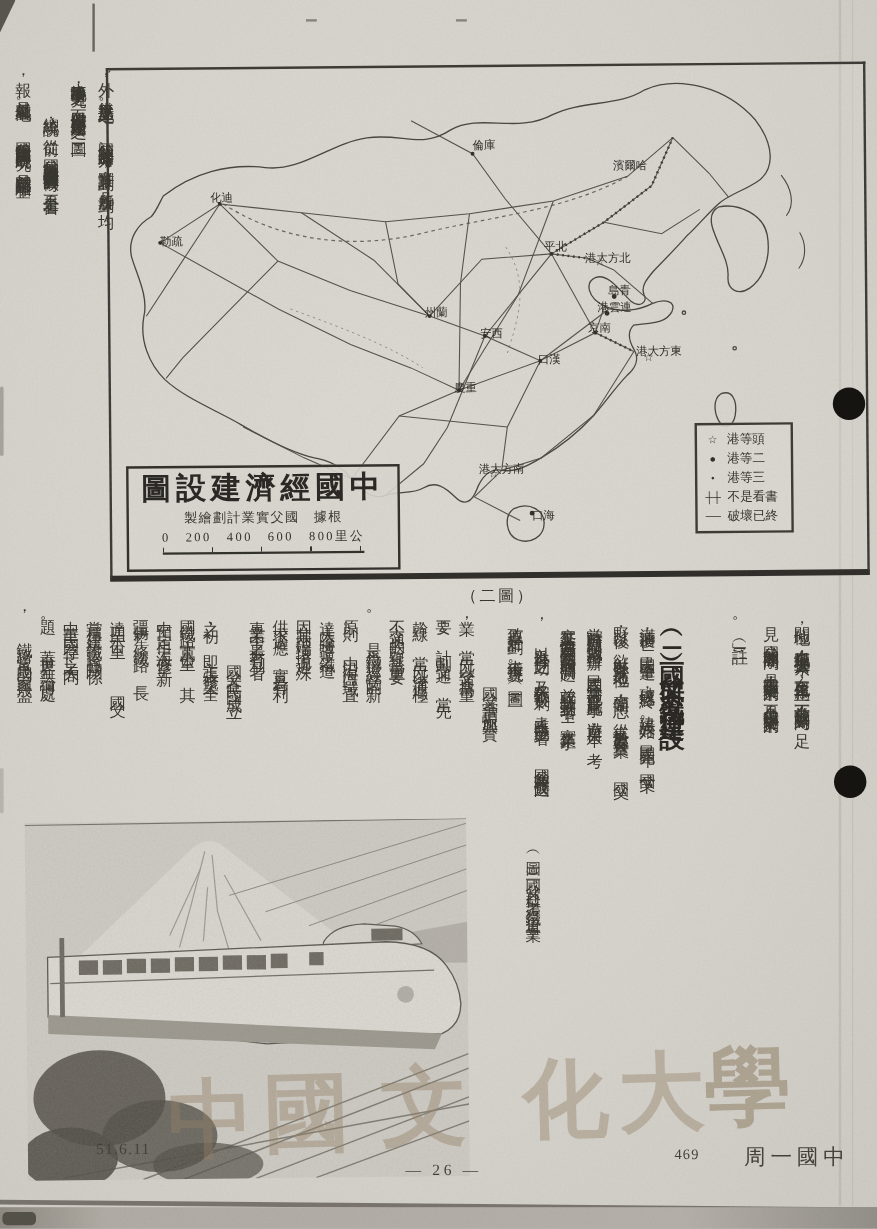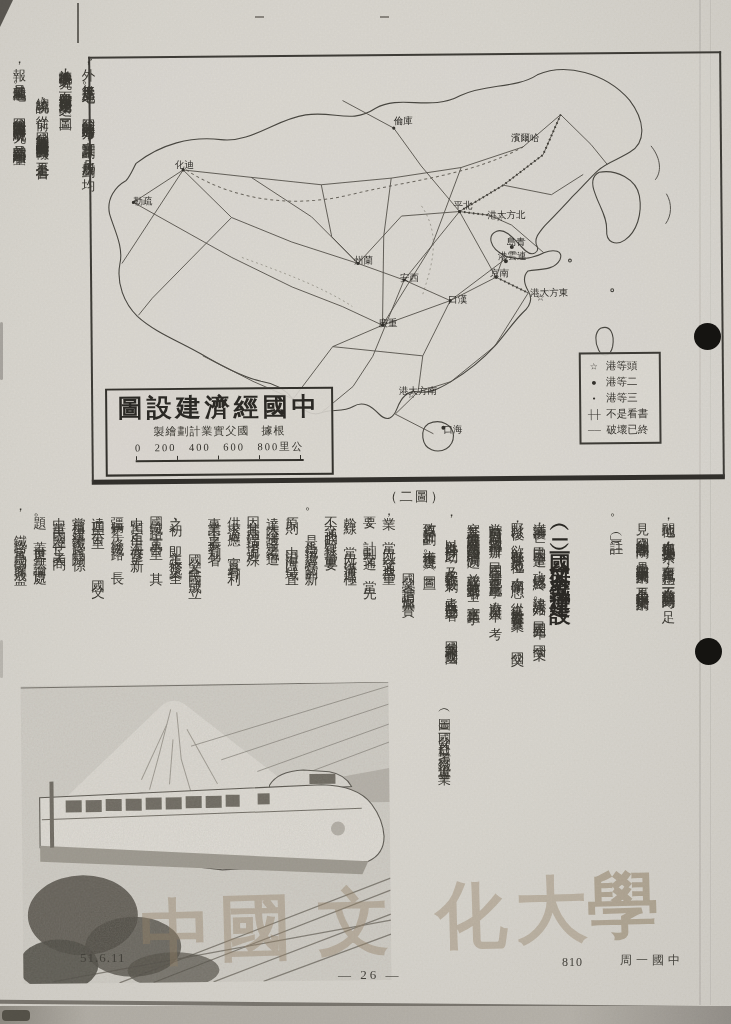--- a/index.html
+++ b/index.html
@@ -349,22 +349,22 @@
       <span style="left: 424px; top: 871px;">化</span>
       <span style="left: 504px; top: 868px;">大</span>
       <span style="left: 576px; top: 865px; color: rgba(140, 122, 94, 0.5);">學</span>
     </div>
 
   <div class="punch" style="left:694px;top:323px;"></div>
   <div class="punch" style="left:695px;top:638px;"></div>
 
   <div class="footer-txt" style="left:80px;top:950px;">51.6.11</div>
   <div class="footer-txt" style="left:338px;top:967px;letter-spacing:3px;">— 26 —</div>
-  <div class="footer-txt" style="left:562px;top:955px;font-size:12px;">810</div>
-  <div class="footer-txt" style="left:620px;top:952px;font-size:12px;letter-spacing:4px;">周一國中</div>
+  <div class="footer-txt" style="left:562px;top:955px;font-size:12px;">469</div>
+  <div class="footer-txt" style="left:620px;top:952px;font-size:18px;letter-spacing:4px;">周一國中</div>
 
   <div id="bottom-edge-line"></div>
   <div id="bottom-strip"></div>
   <div id="bottom-blob"></div>
 
   <svg id="noise" width="731" height="1024">
     <filter id="pgrain">
         <feTurbulence type="fractalNoise" baseFrequency="0.55" numOctaves="2"></feTurbulence>
       <feColorMatrix type="matrix" values="0 0 0 0 0.35, 0 0 0 0 0.34, 0 0 0 0 0.31, 0 0 0 0.6 0"></feColorMatrix>
       </filter>

